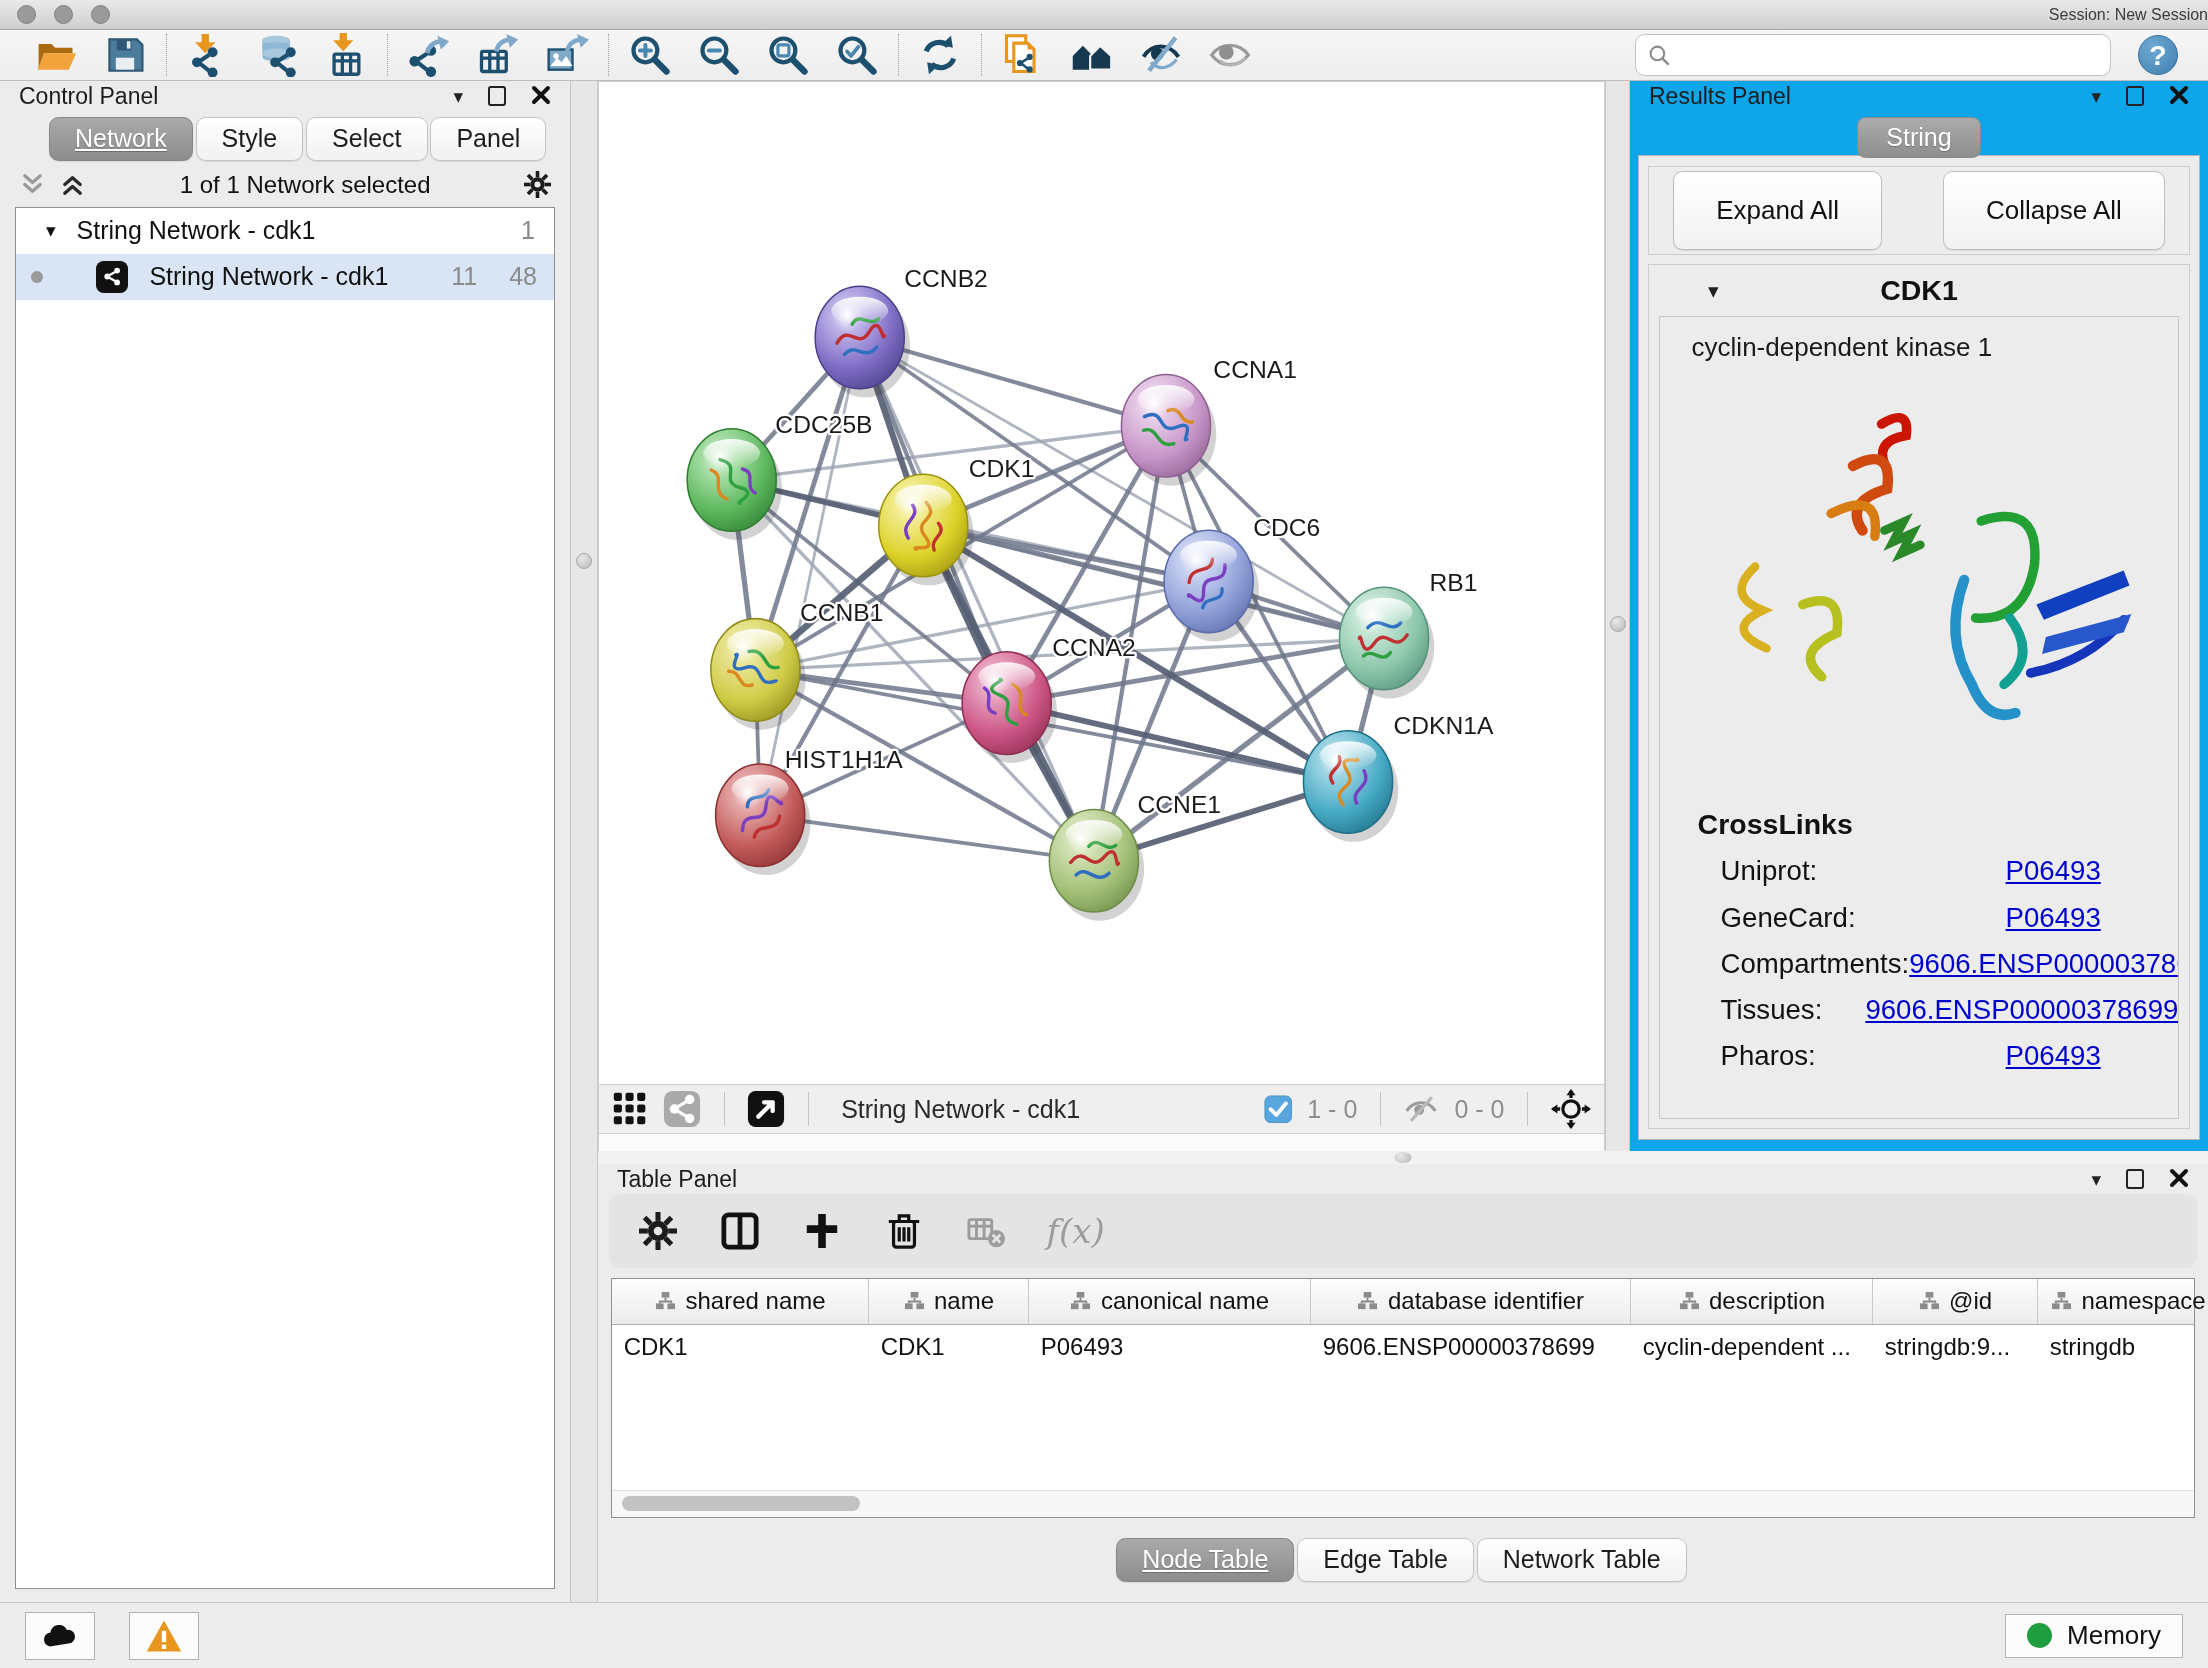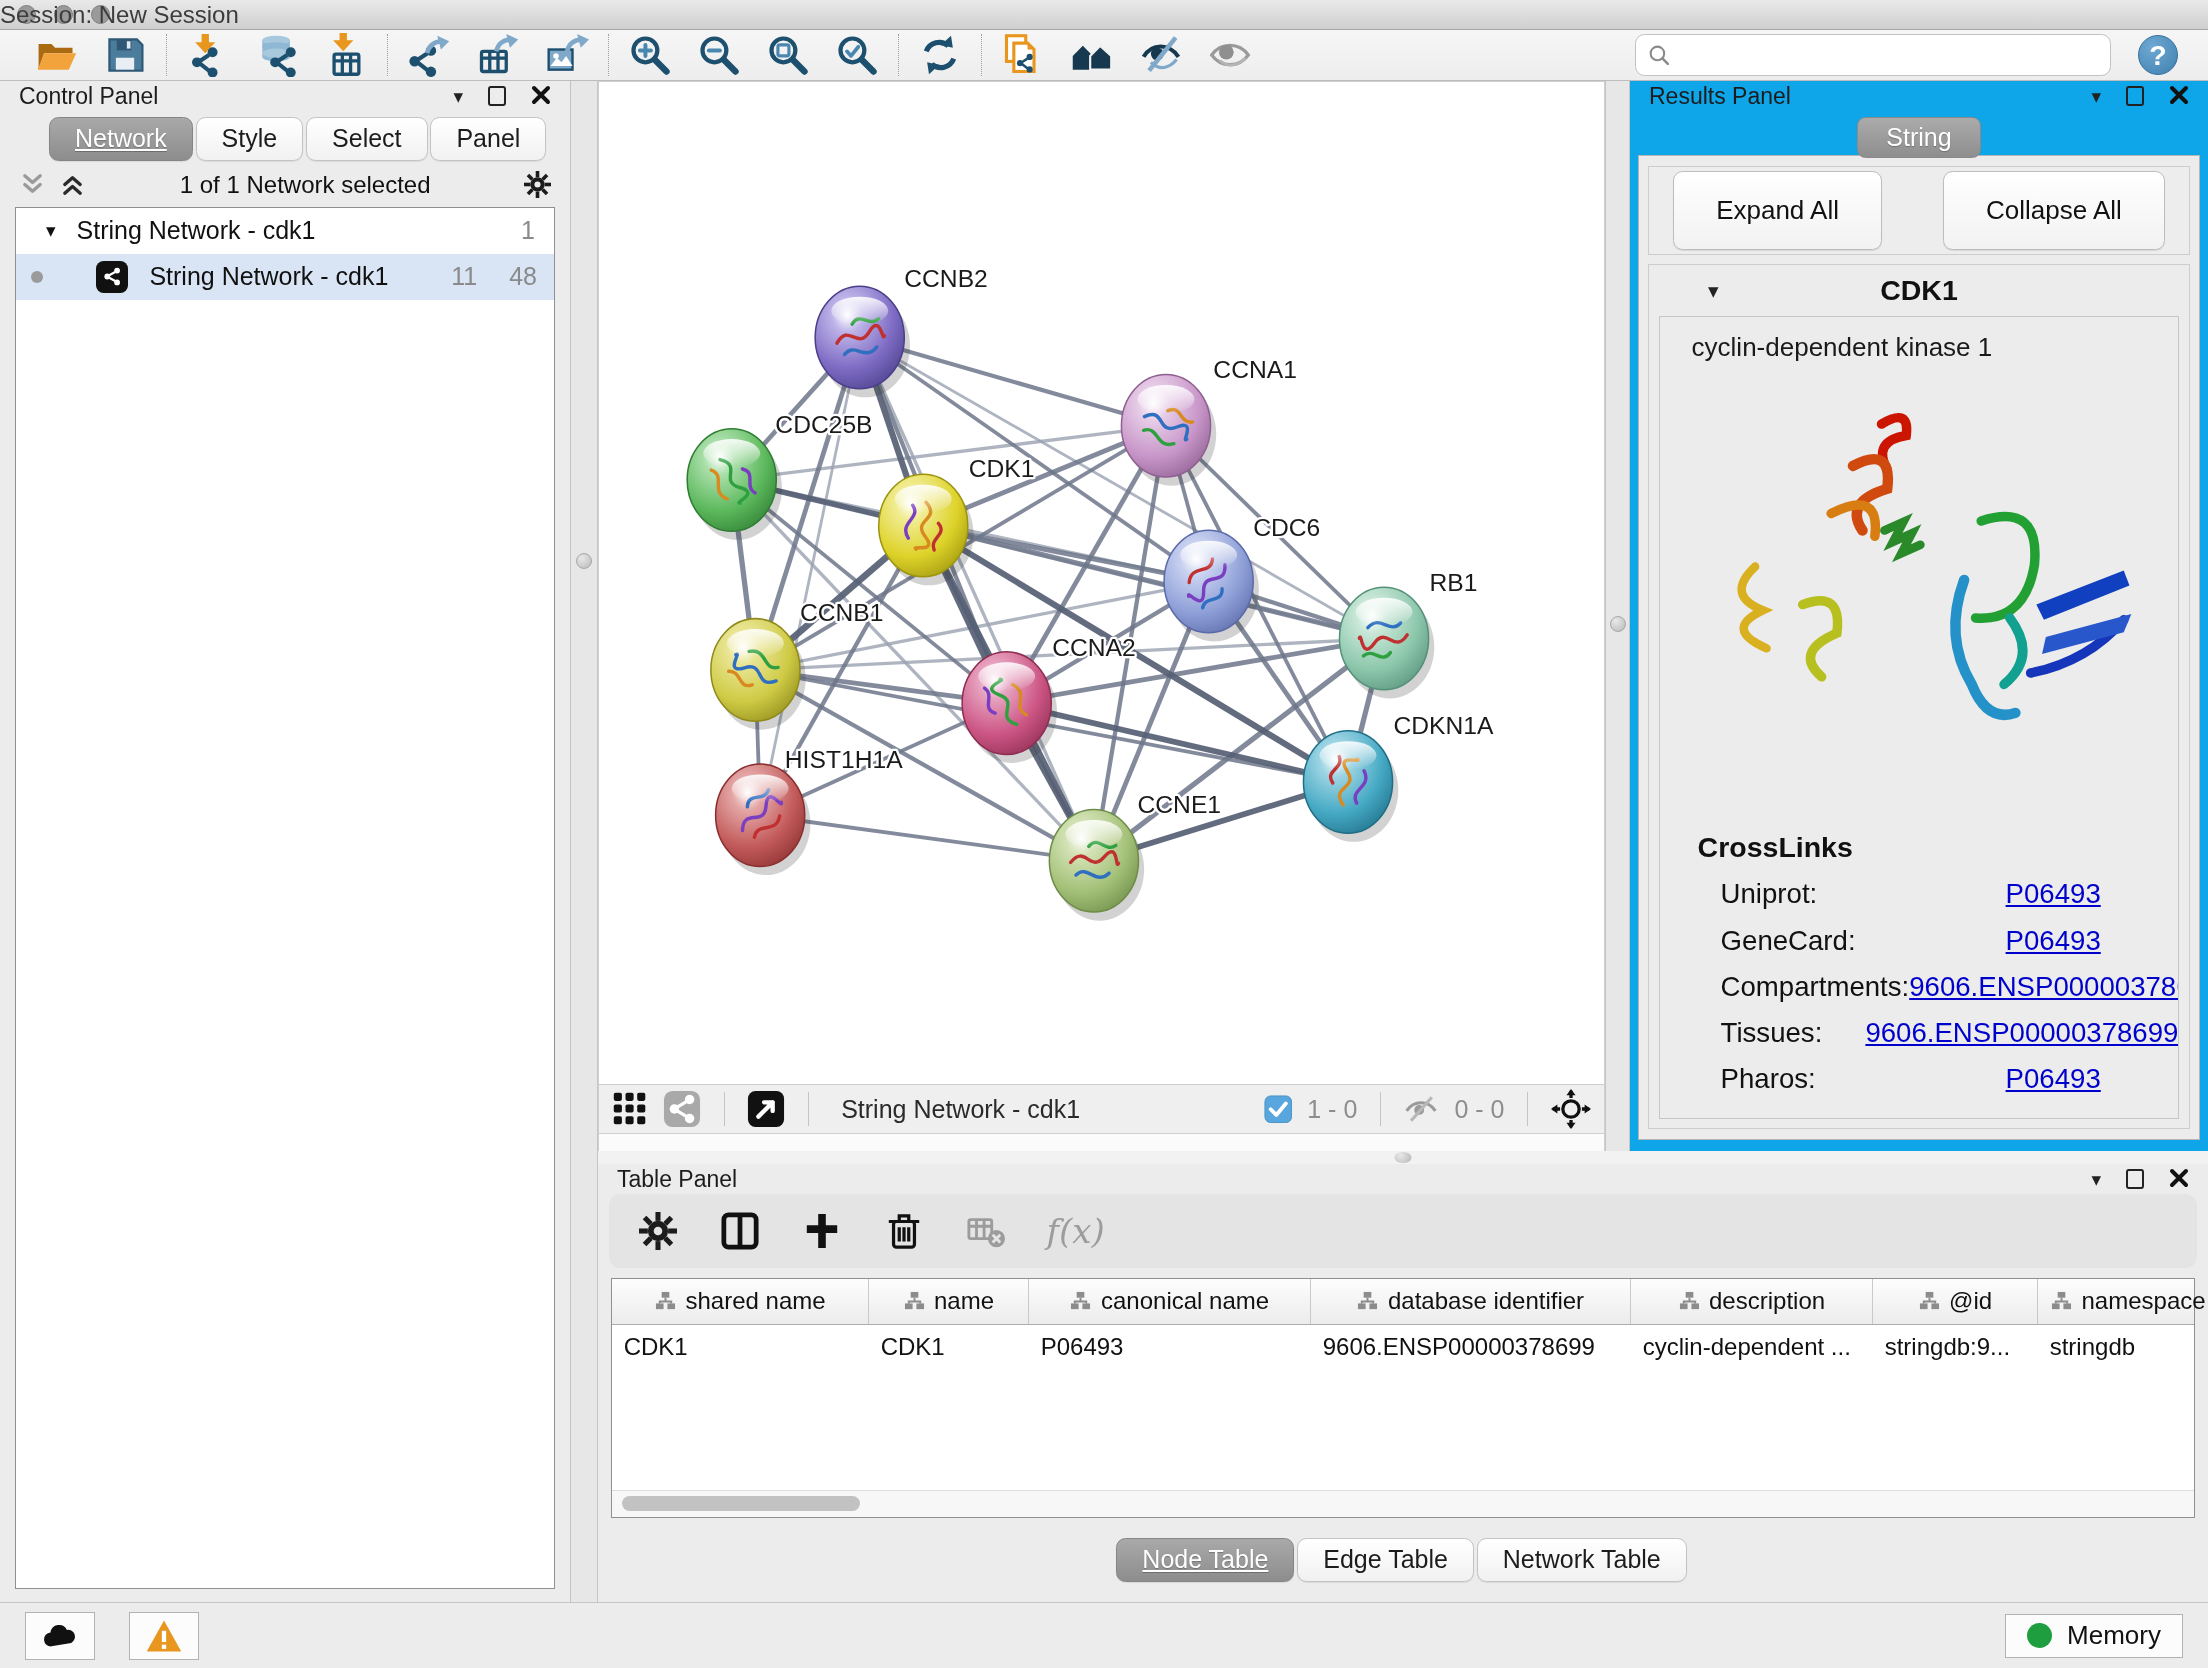--- a/index.html
+++ b/index.html
@@ -2,21 +2,21 @@
 <html style="font-size:15px"><head>
 <meta charset="utf-8">
 <style>
   html,body{margin:0;padding:0;background:#d8d8d8;}
   *{box-sizing:border-box;font-family:"Liberation Sans",sans-serif;}
   .window{width:2208px;height:1668px;background:#ececec;display:flex;flex-direction:column;overflow:hidden;position:relative;}
   
   .titlebar{height:30px;background:linear-gradient(#e9e9e9,#cfcfcf);border-bottom:1px solid #a6a6a6;display:flex;align-items:center;position:relative;flex:0 0 auto;}
   .traffic{display:flex;gap:18px;margin-left:17px;}
   .tl{width:19px;height:19px;border-radius:50%;background:#9a9a9a;border:1px solid #818181;}
-  .win-title{position:absolute;left:0;right:0;text-align:left;font-size:24px;color:#3c3c3c;font-weight:500;}
+  .win-title{position:absolute;left:0;right:0;text-align:right;font-size:16px;color:#3c3c3c;font-weight:500;}
   
   .toolbar{height:51px;background:linear-gradient(#f6f6f6,#ededed);border-bottom:1px solid #bdbdbd;display:flex;align-items:center;padding:0 15px;flex:0 0 auto;}
   .tb-group{display:flex;align-items:center;gap:25px;padding:0 19px;}
   .tb-sep{width:0;height:42px;border-left:1.9px dotted #9f9f9f;}
   .tb-icon{width:44px;height:44px;display:flex;align-items:center;justify-content:center;cursor:default;}
   .tb-icon svg{width:44px;height:44px;}
   .tb-search{margin-left:auto;display:flex;align-items:center;background:#fff;border:1px solid #c2c2c2;border-radius:9.5px;height:42px;width:476px;padding:0 11.4px;}
   .tb-search svg{width:25px;height:25px;flex:0 0 auto;}
   .tb-search input{border:none;outline:none;flex:1;font-size:24px;height:36px;background:transparent;}
   .help-btn{width:40px;height:40px;border-radius:50%;background:radial-gradient(circle at 35% 30%,#6fa9d4,#3f7fae);color:#fff;font-size:28.5px;font-weight:bold;display:flex;align-items:center;justify-content:center;margin:0 15px 0 27px;border:1px solid #35719d;}
@@ -69,21 +69,21 @@
   .rp-expand{border:1.9px solid #cdcdcd;background:#ededed;height:89px;display:flex;align-items:center;justify-content:center;gap:61px;flex:0 0 auto;}
   .btn{font-size:26px;color:#111;background:linear-gradient(#ffffff,#f2f2f2);border:1px solid #bdbdbd;border-radius:9.5px;padding:23px 42px;box-shadow:0 1px 1px rgba(0,0,0,.1);}
   .rp-cdk{flex:1;border:1.9px solid #cdcdcd;margin-top:9.5px;display:flex;flex-direction:column;min-height:0;}
   .rp-cdk-header{height:51px;position:relative;display:flex;align-items:center;justify-content:center;flex:0 0 auto;}
   .rp-cdk-header .tri{position:absolute;left:59px;font-size:21px;}
   .rp-gene{font-size:28.5px;font-weight:bold;color:#111;}
   .rp-inner{flex:1;margin:0 9.5px 9.5px;border:1.9px solid #c6c6c6;padding:15px 0 0;display:flex;flex-direction:column;min-height:0;overflow:hidden;}
   .rp-desc{font-size:26px;color:#1a1a1a;padding-left:32px;}
   .protein{align-self:center;margin-top:25px;}
   .crosslinks{margin:40px 0 0 38px;font-family:"Liberation Serif",serif;}
-  .cl-title{font-size:28.5px;font-weight:bold;color:#111;margin-top:23px;}
+  .cl-title{font-size:28.5px;font-weight:bold;color:#111;}
   .cl-row{display:flex;margin-top:14.3px;}
   .cl-label{width:285px;font-size:27.6px;color:#111;margin-left:23px;}
   .cl-value{font-size:27.6px;color:#0000cc;text-decoration:underline;cursor:pointer;}
   
   .hsplit{height:13.3px;background:#f2f2f2;position:relative;flex:0 0 auto;}
   .grip-oval{position:absolute;top:1px;left:50%;transform:translateX(-50%);width:17px;height:11.4px;border-radius:50%;background:radial-gradient(circle at 35% 30%,#e8e8e8,#b5b5b5);}
   
   .tp{flex:1;display:flex;flex-direction:column;background:#ececec;min-height:0;}
   .tp-toolbar{height:74px;margin:0 11.4px;background:#e4e4e4;border-radius:11.4px;display:flex;align-items:center;padding-left:27px;gap:38px;flex:0 0 auto;}
   .tp-toolbar .tb-icon svg{width:38px;height:38px;}

